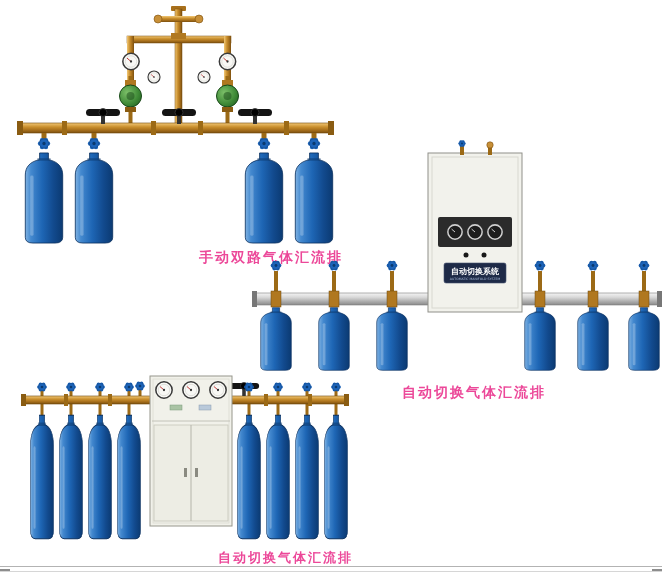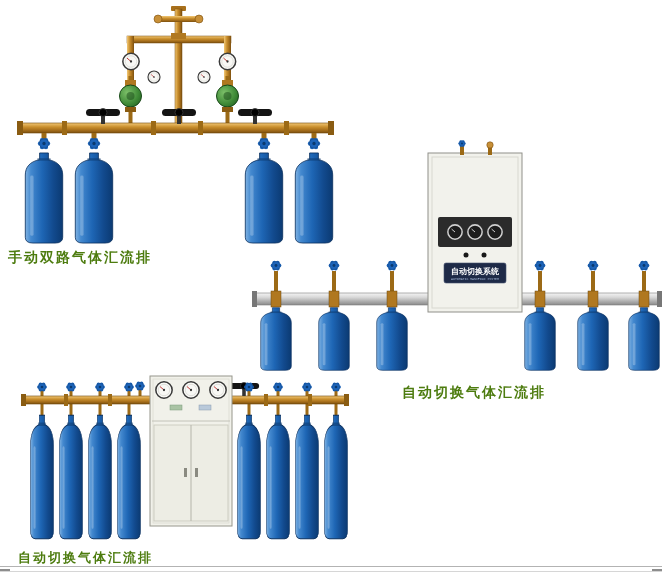--- a/index.html
+++ b/index.html
@@ -3,22 +3,22 @@
 <meta charset="utf-8">
 <style>
   html,body{margin:0;padding:0;background:#ffffff;}
   .page{
     position:relative;width:662px;height:572px;background:#ffffff;overflow:hidden;
     font-family:"DejaVu Sans","Liberation Sans",sans-serif;
   }
   .figure{position:absolute;}
   .figure svg{display:block;}
   .caption{
-    font-size:14px;font-weight:bold;color:#4d7c0f;letter-spacing:2px;
-    text-align:left;white-space:nowrap;
+    font-size:14px;font-weight:bold;color:#ec4899;letter-spacing:2px;
+    text-align:right;white-space:nowrap;
   }
   .caption.center{width:100%;margin-top:5px;}
   .caption.abs{position:absolute;}
   .bottom-rule{position:absolute;left:0;top:566px;width:662px;height:4px;
     border-top:1px solid #b3b3b3;border-bottom:1px solid #d6d6d6;}
   .corner-tick{position:absolute;top:569px;height:2px;width:10px;background:#8d8d8d;}
   .corner-tick.left{left:0;} .corner-tick.right{right:0;}
   .defs-holder{position:absolute;width:0;height:0;}
 </style>
 </head>
@@ -157,21 +157,21 @@
         <use href="#bw" x="298.5" y="130" width="15" height="15"></use>
         <use href="#cyl" x="14" y="146" width="44" height="92"></use>
         <use href="#cyl" x="64" y="146" width="44" height="92"></use>
         <use href="#cyl" x="234" y="146" width="44" height="92"></use>
         <use href="#cyl" x="284" y="146" width="44" height="92"></use>
       </g>
     </svg>
     <div class="caption center">手动双路气体汇流排</div>
   </div>
 
-  <div class="figure" style="left:252px;top:139px;width:410px;height:262px;font-family:Liberation Mono, monospace;">
+  <div class="figure" style="left:252px;top:139px;width:410px;height:262px;">
     <svg width="410" height="240" viewBox="0 0 410 240">
 
       <g>
         <rect x="22" y="132" width="4" height="24" fill="#9c6a16"></rect>
         <rect x="80" y="132" width="4" height="24" fill="#9c6a16"></rect>
         <rect x="138" y="132" width="4" height="24" fill="#9c6a16"></rect>
         <rect x="286" y="132" width="4" height="24" fill="#9c6a16"></rect>
         <rect x="339" y="132" width="4" height="24" fill="#9c6a16"></rect>
         <rect x="390" y="132" width="4" height="24" fill="#9c6a16"></rect>
         <use href="#bw" x="17.5" y="120" width="13" height="13"></use>

